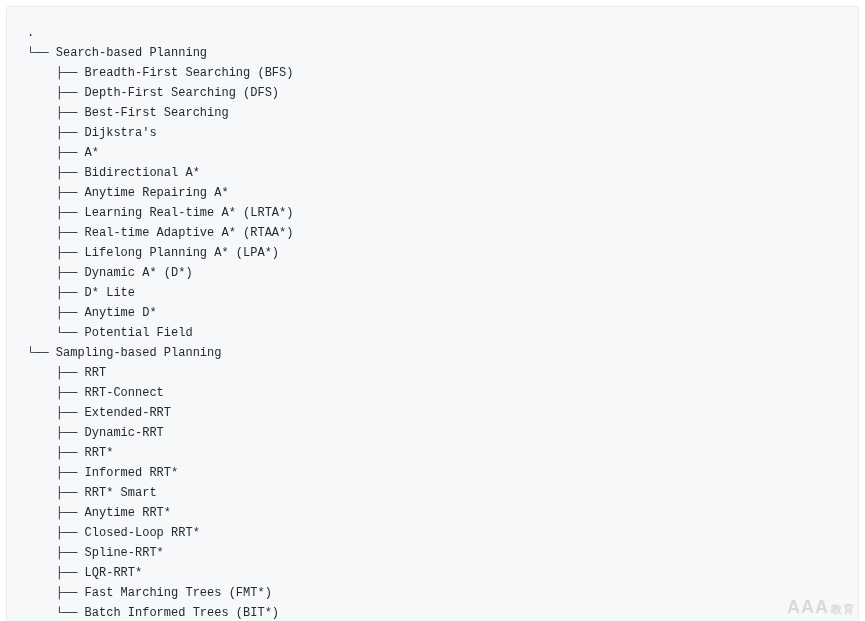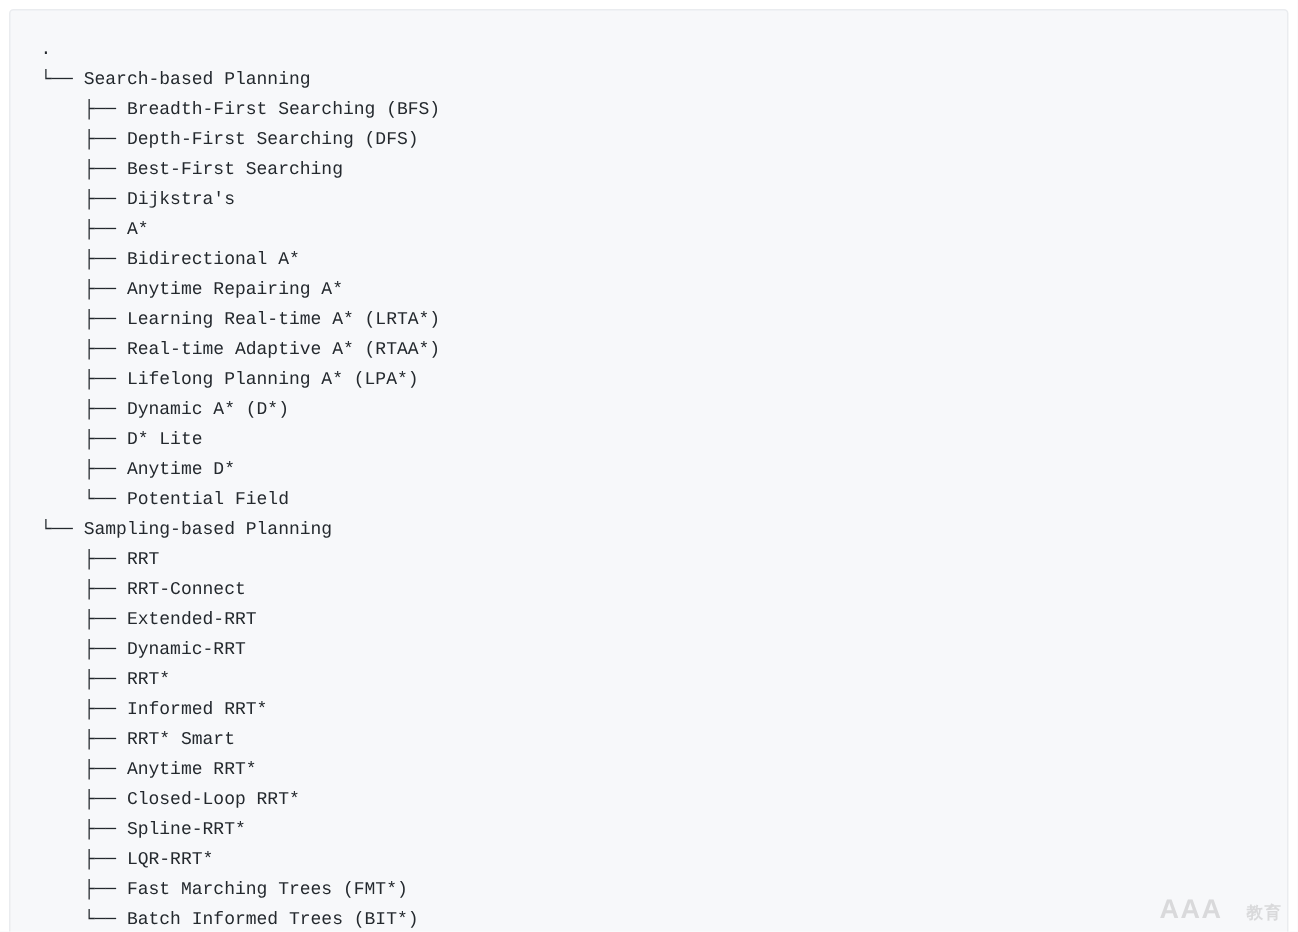--- a/index.html
+++ b/index.html
@@ -38,21 +38,21 @@
       font-family: sans-serif;
       font-size: 18px;
       font-weight: 700;
       letter-spacing: 1px;
       color: rgba(160,160,160,0.35);
       user-select: none;
     }
     .watermark .sub {
       font-size: 11px;
       font-weight: 600;
-      margin-left: 16px;
+      margin-left: 2px;
     }
   </style>
 </head>
 <body>
 
 <div class="code-block" id="tree-container"><span class="tree-line">.</span><span class="tree-line">└── Search-based Planning</span><span class="tree-line">    ├── Breadth-First Searching (BFS)</span><span class="tree-line">    ├── Depth-First Searching (DFS)</span><span class="tree-line">    ├── Best-First Searching</span><span class="tree-line">    ├── Dijkstra's</span><span class="tree-line">    ├── A*</span><span class="tree-line">    ├── Bidirectional A*</span><span class="tree-line">    ├── Anytime Repairing A*</span><span class="tree-line">    ├── Learning Real-time A* (LRTA*)</span><span class="tree-line">    ├── Real-time Adaptive A* (RTAA*)</span><span class="tree-line">    ├── Lifelong Planning A* (LPA*)</span><span class="tree-line">    ├── Dynamic A* (D*)</span><span class="tree-line">    ├── D* Lite</span><span class="tree-line">    ├── Anytime D*</span><span class="tree-line">    └── Potential Field</span><span class="tree-line">└── Sampling-based Planning</span><span class="tree-line">    ├── RRT</span><span class="tree-line">    ├── RRT-Connect</span><span class="tree-line">    ├── Extended-RRT</span><span class="tree-line">    ├── Dynamic-RRT</span><span class="tree-line">    ├── RRT*</span><span class="tree-line">    ├── Informed RRT*</span><span class="tree-line">    ├── RRT* Smart</span><span class="tree-line">    ├── Anytime RRT*</span><span class="tree-line">    ├── Closed-Loop RRT*</span><span class="tree-line">    ├── Spline-RRT*</span><span class="tree-line">    ├── LQR-RRT*</span><span class="tree-line">    ├── Fast Marching Trees (FMT*)</span><span class="tree-line">    └── Batch Informed Trees (BIT*)</span></div>
 
 <div class="watermark">
   <span>AAA</span><span class="sub">教育</span>
 </div>

